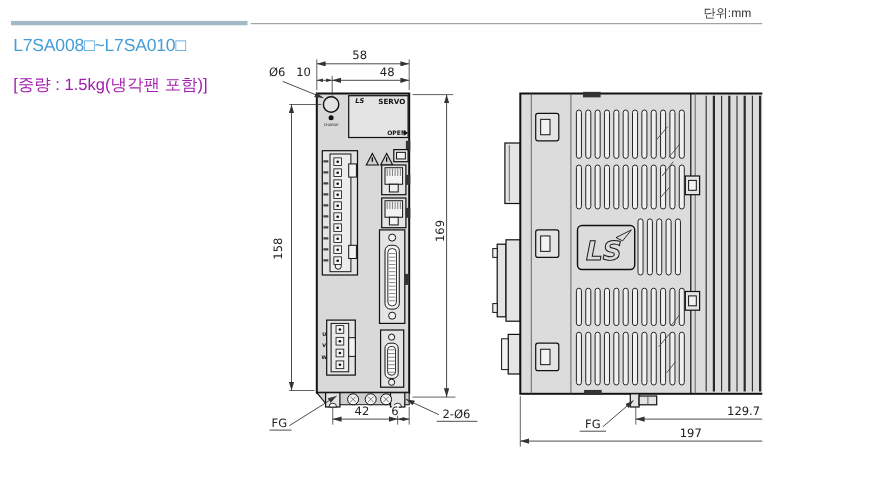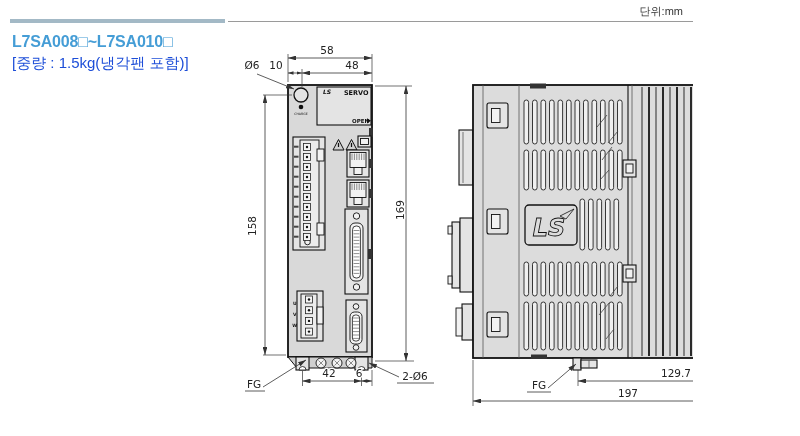--- a/index.html
+++ b/index.html
@@ -1,21 +1,21 @@
 <!DOCTYPE html>
 <html><head>
 <meta charset="utf-8">
 <style>
   html,body{margin:0;padding:0;background:#fff}
   .stage{position:relative;width:693px;height:436px;background:#fff;overflow:hidden;
          font-family:"Liberation Sans","DejaVu Sans",sans-serif}
   .accent{position:absolute;left:10px;top:19px;width:215px;height:4px;background:#a3b9c6}
   .hr{position:absolute;left:228px;top:21px;width:572px;height:1px;background:#9a9a9a}
   .unit{position:absolute;right:10px;top:4px;font-size:11px;color:#333}
-  .title{position:absolute;left:12px;top:33px;font-size:16px;font-weight:700;letter-spacing:-.2px;color:#459dd6}
+  .title{position:absolute;left:12px;top:33px;font-size:16px;font-weight:400;letter-spacing:-.2px;color:#459dd6}
   .weight{position:absolute;left:12px;top:54px;font-size:15px;color:#8fc3e2}
   svg{position:absolute;left:0;top:0}
   .ol{fill:#d9d9d9;stroke:#111;stroke-width:1.8}
   .ol2{fill:#dcdcdc;stroke:#111;stroke-width:1.8}
   .band{fill:#cfcfcf;stroke:#111;stroke-width:1}
   .p1{fill:#e4e4e4;stroke:#111;stroke-width:1.1}
   .p2{fill:#f2f2f2;stroke:#111;stroke-width:.9}
   .p3{fill:#ececec;stroke:#111;stroke-width:.9}
   .dk{fill:#333;stroke:none}
   .seam{stroke:#555;stroke-width:.8;fill:none}
@@ -39,21 +39,21 @@
   .ls-big{font:italic 900 24px "DejaVu Sans",sans-serif;fill:#dcdcdc;stroke:#111;stroke-width:.9;text-anchor:middle}
 </style>
 </head>
 <body>
 
 <div class="stage">
   <div class="accent" style="background: rgb(163, 185, 198);"></div>
   <div class="hr"></div>
   <div class="unit">단위:mm</div>
   <div class="title" style="color: rgb(69, 157, 214);">L7SA008□~L7SA010□</div>
-  <div class="weight" style="color: #1d4ed8;">[중량 : 1.5kg(냉각팬 포함)]</div>
+  <div class="weight" style="color: #a21caf; margin-top: 14px;">[중량 : 1.5kg(냉각팬 포함)]</div>
 
   <svg width="800" height="436" viewBox="0 0 800 436">
     <defs>
       <marker id="ah" viewBox="0 0 10 6" refX="10" refY="3" markerWidth="8" markerHeight="4.8" orient="auto-start-reverse" markerUnits="userSpaceOnUse">
         <path d="M0,0L10,3L0,6Z" fill="#333"></path>
       </marker>
       <marker id="ahs" viewBox="0 0 10 6" refX="10" refY="3" markerWidth="5.5" markerHeight="3.3" orient="auto-start-reverse" markerUnits="userSpaceOnUse">
         <path d="M0,0L10,3L0,6Z" fill="#333"></path>
       </marker>
     </defs>

